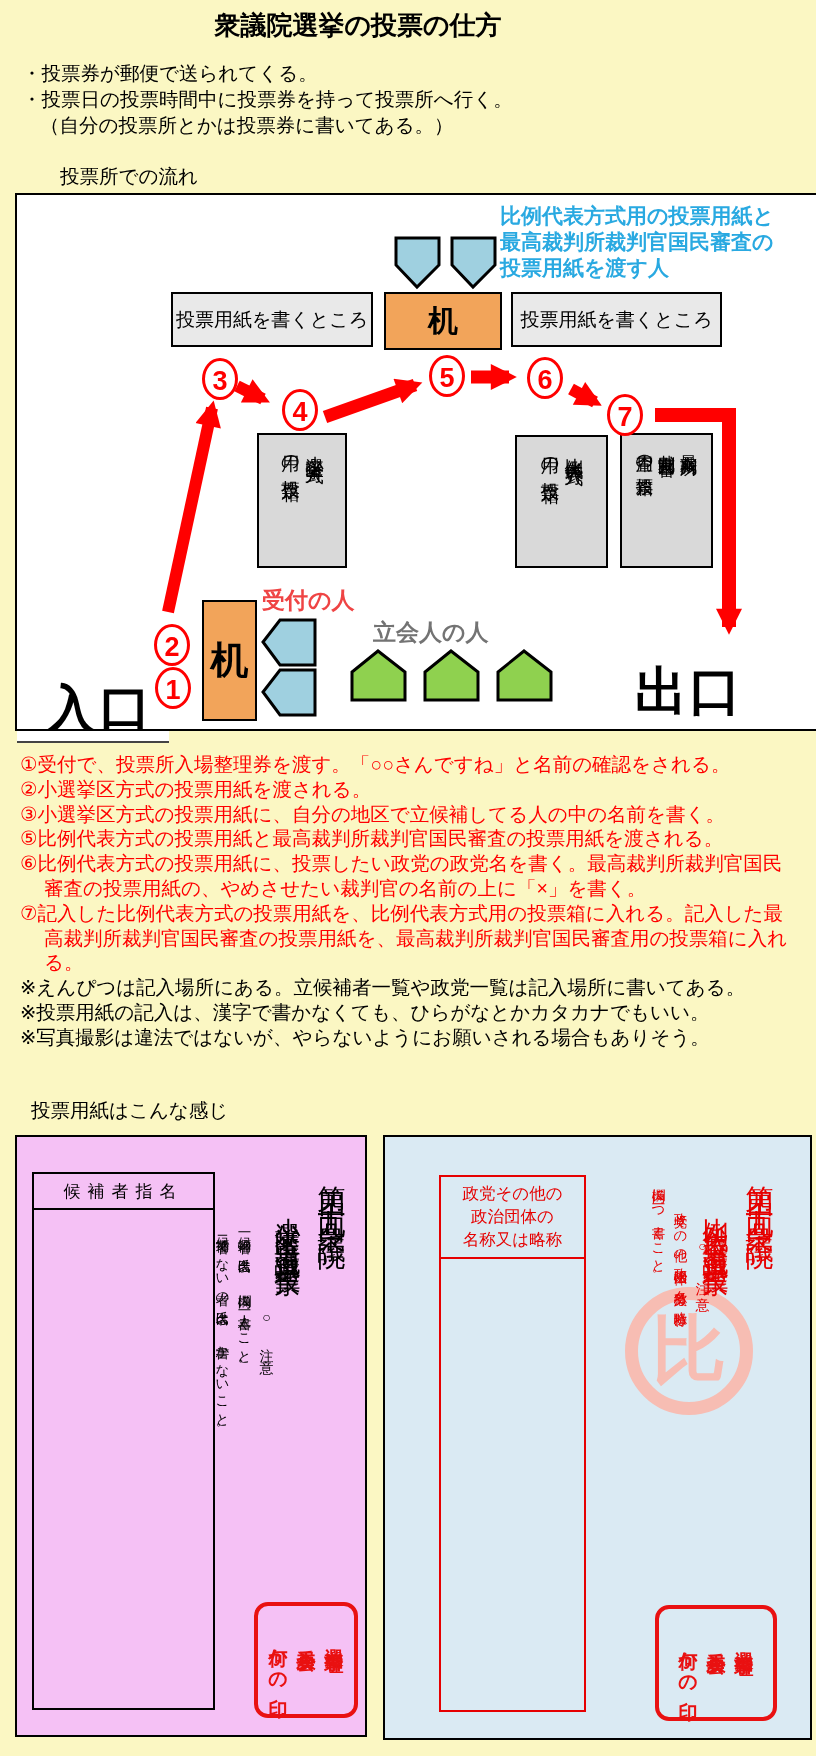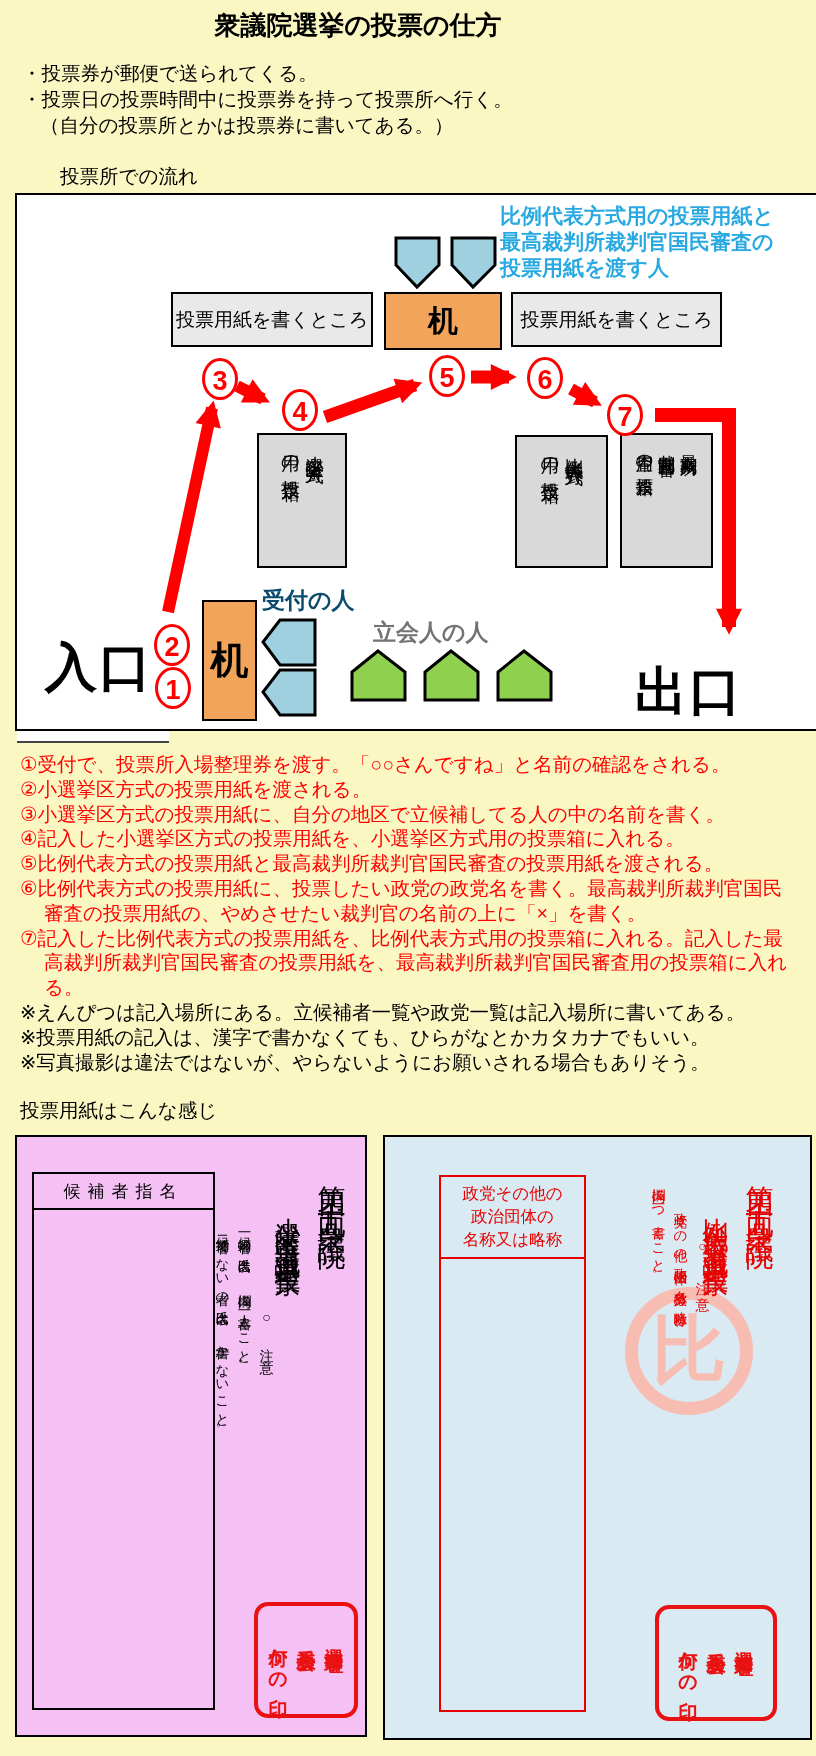--- a/index.html
+++ b/index.html
@@ -23,21 +23,21 @@
            font-size:19px;white-space:nowrap;box-sizing:border-box;}
   .desk{background:#F2A45A;border:2.5px solid #000;display:flex;align-items:center;justify-content:center;
         font-weight:bold;box-sizing:border-box;}
   .marker{width:36px;height:42px;border:3px solid #FF0000;border-radius:50%;background:#fff;
           color:#FF0000;font-size:27px;font-weight:bold;text-align:center;line-height:40px;box-sizing:border-box;z-index:5;}
   .ballot-bin{background:#D9D9D9;border:2.5px solid #000;box-sizing:border-box;
               display:flex;justify-content:center;padding-top:6px;}
   .vtext{writing-mode:vertical-rl;text-orientation:upright;}
   .ballot-bin .vtext{font-size:18.5px;letter-spacing:2px;line-height:24px;}
   .bigdoor{font-size:52px;font-weight:900;letter-spacing:2px;white-space:nowrap;}
-  .cyanlabel{color:#0c4a6e;font-size:23px;font-weight:bold;white-space:nowrap;}
+  .cyanlabel{color:#ef4444;font-size:23px;font-weight:bold;white-space:nowrap;}
   .greenlabel{color:#737373;font-size:23px;font-weight:bold;white-space:nowrap;}
   .white-strip{left:17px;top:731px;width:152px;height:10px;background:#fff;border-bottom:2px solid #444;}
   
   .steps{left:20px;top:752px;width:780px;font-size:19.5px;line-height:24.8px;color:#FF0000;}
   .steps p{margin:0;padding-left:24px;text-indent:-24px;}
   .notes{color:#000;}
   
   .ballot{box-sizing:border-box;border:2px solid #000;}
   .ballot-pink{left:15px;top:1135px;width:352px;height:602px;background:#F5C1F5;}
   .ballot-blue{left:383px;top:1135px;width:429px;height:605px;background:#DAEAF3;}
@@ -151,39 +151,38 @@
       <div>裁判官国民審</div>
       <div>査用の投票箱</div>
     </div>
   </div>
 
   <div class="abs desk" style="left:185px;top:405px;width:55px;height:121px;font-size:38px;">
     <span>机</span>
   </div>
   <div class="abs cyanlabel" style="left:245px;top:390px;">受付の人</div>
   <div class="abs greenlabel" style="left:356px;top:422px;">立会人の人</div>
-  <div class="abs bigdoor" style="left:28px;top:438px;">入口</div>
+  <div class="abs bigdoor" style="left:28px;top:480px;">入口</div>
   <div class="abs bigdoor" style="left:618px;top:462px;">出口</div>
 </div>
 <div class="abs white-strip"></div>
 
 <div class="abs steps">
   <p>①受付で、投票所入場整理券を渡す。「○○さんですね」と名前の確認をされる。</p>
   <p>②小選挙区方式の投票用紙を渡される。</p>
   <p>③小選挙区方式の投票用紙に、自分の地区で立候補してる人の中の名前を書く。</p>
-  <p>④記入した小選挙区方式の投票用紙を、小選挙区方式用の投票箱に入れる。</p>
   <p>⑤比例代表方式の投票用紙と最高裁判所裁判官国民審査の投票用紙を渡される。</p>
   <p>⑥比例代表方式の投票用紙に、投票したい政党の政党名を書く。最高裁判所裁判官国民審査の投票用紙の、やめさせたい裁判官の名前の上に「×」を書く。</p>
   <p>⑦記入した比例代表方式の投票用紙を、比例代表方式用の投票箱に入れる。記入した最高裁判所裁判官国民審査の投票用紙を、最高裁判所裁判官国民審査用の投票箱に入れる。</p>
   <p class="notes">※えんぴつは記入場所にある。立候補者一覧や政党一覧は記入場所に書いてある。</p>
   <p class="notes">※投票用紙の記入は、漢字で書かなくても、ひらがなとかカタカナでもいい。</p>
   <p class="notes">※写真撮影は違法ではないが、やらないようにお願いされる場合もありそう。</p>
 </div>
 
-<div class="abs section-label" style="left:20px;top:1097px;">投票用紙はこんな感じ</div>
+<div class="abs section-label" style="left:31px;top:1097px;">投票用紙はこんな感じ</div>
 
 <div class="abs ballot ballot-pink">
   <div class="abs inner-box inner-box-pink">
     <div class="inner-head-pink">候補者指名</div>
   </div>
   <div class="abs title-cols" style="right:15px;top:26px;">
     <div class="col1">第四十九回衆議院</div>
     <div class="col2">小選挙区選出議員選挙投票</div>
   </div>
   <div class="abs caution" style="right:86px;top:88px;">

